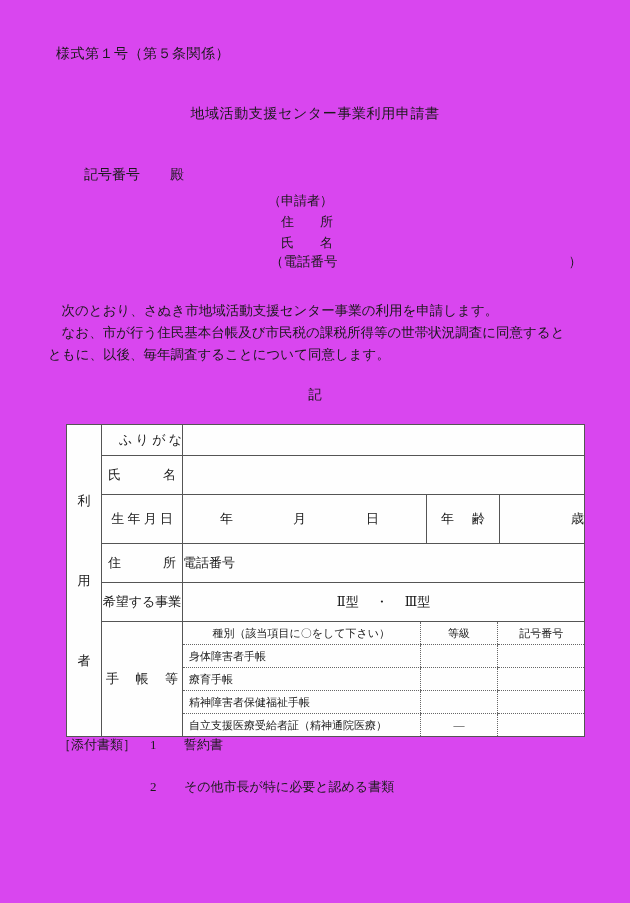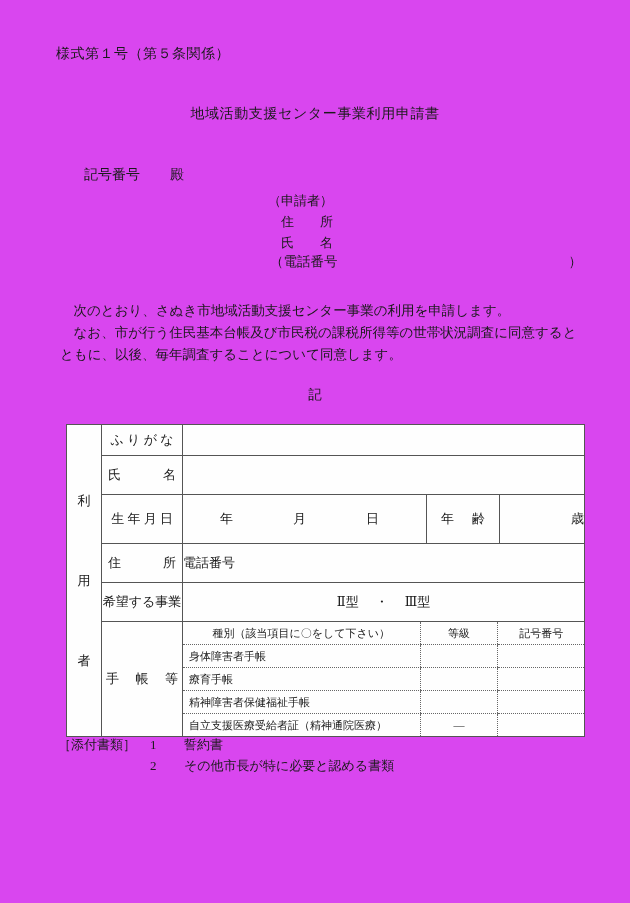--- a/index.html
+++ b/index.html
@@ -57,21 +57,21 @@
   .phone-row {
     position: absolute;
     left: 270px; top: 253px;
     width: 312px;
     font-size: 13.5px;
   }
   .phone-row .close { float: right; }
 
   .body-text {
     position: absolute;
-    left: 60px; top: 300px;
+    left: 48px; top: 300px;
     width: 520px;
     font-size: 13.5px;
     line-height: 22px;
   }
   .body-text p { margin: 0; white-space: pre-wrap; }
   .body-text p.ind { text-indent: 1em; }
 
   .ki-mark {
     left: 0; top: 386px;
     width: 630px;
@@ -114,21 +114,21 @@
     text-align: center;
     font-size: 13px;
     padding: 0 4px;
   }
   .lbl-spread {
     display: flex;
     justify-content: space-between;
     padding: 0 6px;
   }
   .lbl-spread.tight { padding: 0 4px; }
-  .dotted-b { border-bottom: 1px dotted #666 !important; }
+  .dotted-b { border-bottom: 1px dotted #666 !important; text-align: right; }
 
   .h-small { height: 30px; }
   .h-mid { height: 38px; }
   .h-big { height: 48px; }
 
   .val-cell { padding-left: 12px; }
 
   .dob-inner {
     display: flex;
     justify-content: center;
@@ -175,21 +175,21 @@
 
   
   .attach {
     position: absolute;
     left: 58px; top: 734px;
     font-size: 13px;
     line-height: 21px;
   }
   .attach .lbl { display: inline-block; width: 92px; }
   .attach .num { display: inline-block; width: 34px; }
-  .attach .r2 { padding-left: 92px; }
+  .attach .r2 { padding-left: 92px; margin-top: 21px; }
 </style>
 </head>
 <body>
 
 <div class="page">
 
   <div class="abs form-no">様式第１号（第５条関係）</div>
 
 
   <div class="abs doc-title">地域活動支援センター事業利用申請書</div>

